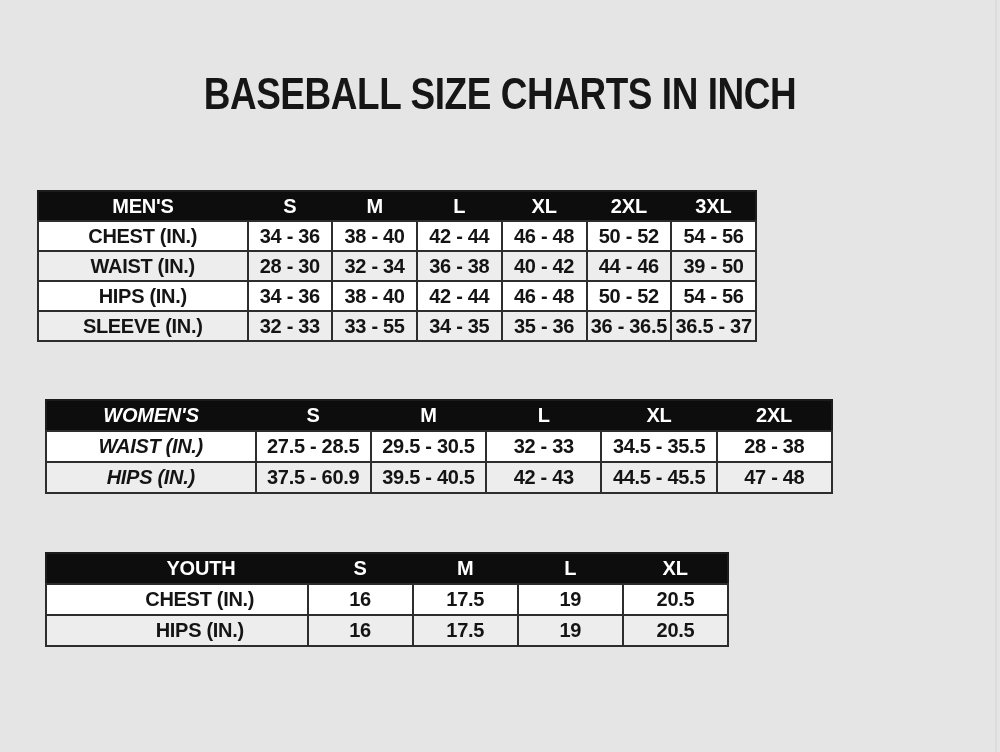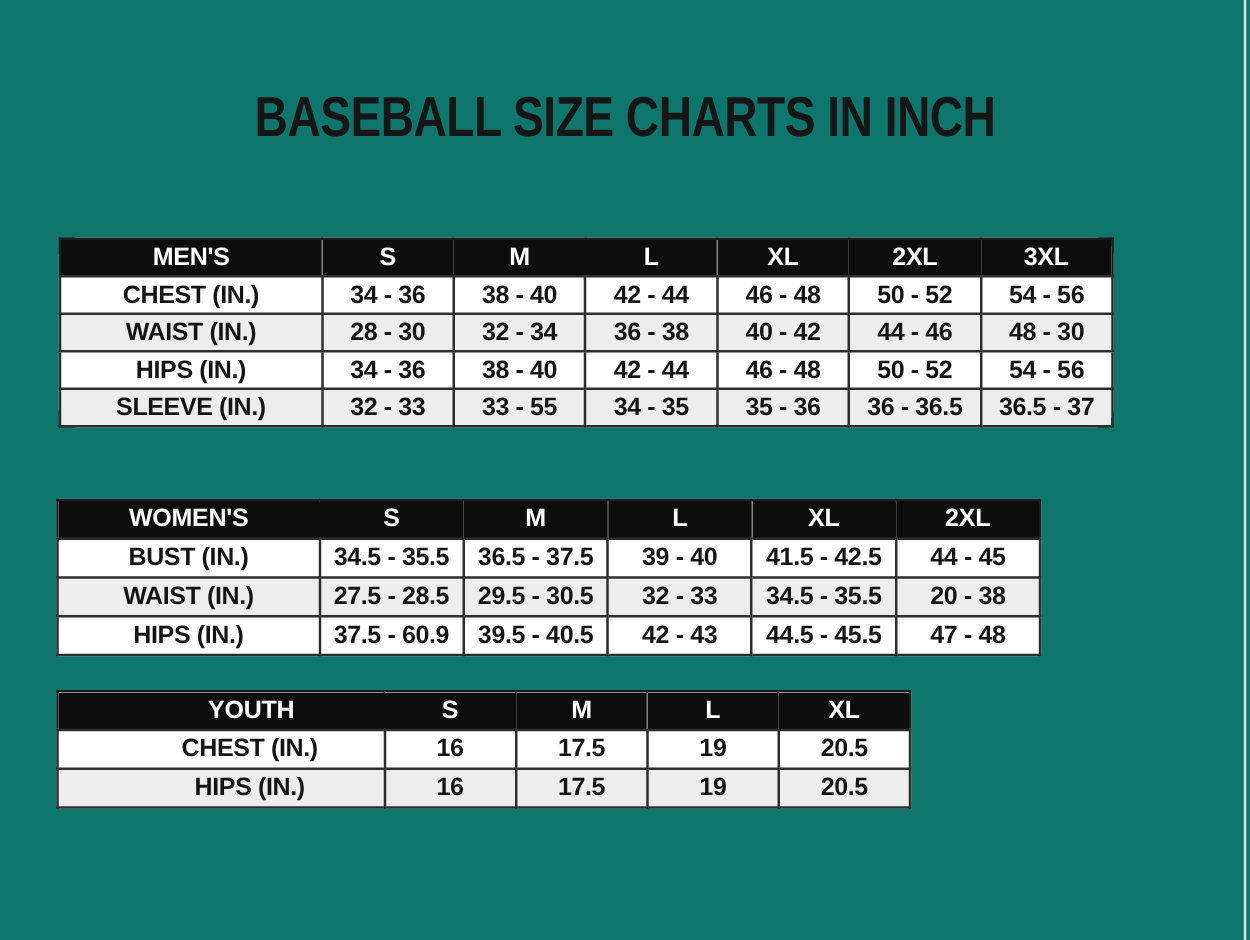--- a/index.html
+++ b/index.html
@@ -1,17 +1,17 @@
 <!DOCTYPE html>
 <html><head>
 <meta charset="utf-8">
 <style>
   html,body{margin:0;padding:0;background:#fff;}
   .canvas{
-    position:relative;width:1000px;height:752px;background:#0f766e;
+    position:relative;width:1000px;height:752px;background:#e5e5e5;
     font-family:"Liberation Sans",sans-serif;overflow:hidden;
   }
   .title{
     position:absolute;top:71px;left:0;width:1000px;margin:0;
     text-align:center;font-size:45px;line-height:46px;font-weight:bold;
     color:#161616;letter-spacing:-0.5px;
     transform:scaleX(0.82);transform-origin:50% 50%;
     white-space:nowrap;
   }
   table.sizes{
@@ -24,27 +24,27 @@
     letter-spacing:-0.2px;white-space:nowrap;overflow:hidden;
   }
   table.sizes td{
     border:2px solid #2d2d2d;padding:0 2px;text-align:center;
     font-weight:bold;font-size:20px;color:#141414;
     letter-spacing:-0.3px;white-space:nowrap;overflow:hidden;
   }
   table.sizes tbody tr:nth-child(odd){background:#ffffff;}
   table.sizes tbody tr:nth-child(even){background:#ededed;}
 
-  #mens{left:47px;top:190px;width:844px;border-radius:15px;}
+  #mens{left:37px;top:190px;width:720px;border-radius:15px;}
   #mens tr{height:30px;}
   #mens th:first-child,#mens td:first-child{width:208px;}
 
   #womens{left:45px;top:399px;width:788px;}
   #womens tr{height:31px;}
-  #womens th:first-child,#womens td:first-child{width:208px;}
+  #womens th:first-child,#womens td:first-child{width:208px;font-style:italic;}
 
   #youth{left:45px;top:552px;width:684px;}
   #youth tr{height:31px;}
   #youth th:first-child,#youth td:first-child{width:212px;padding-left:48px;}
 
   .edge-line{
     position:absolute;top:0;right:3px;width:2px;height:752px;
     background:#dcdcdc;
   }
 </style>
@@ -76,21 +76,21 @@
           <td>50 - 52</td>
           <td>54 - 56</td>
         </tr>
         <tr>
           <td>WAIST (IN.)</td>
           <td>28 - 30</td>
           <td>32 - 34</td>
           <td>36 - 38</td>
           <td>40 - 42</td>
           <td>44 - 46</td>
-          <td>48 - 30</td>
+          <td>39 - 50</td>
         </tr>
         <tr>
           <td>HIPS (IN.)</td>
           <td>34 - 36</td>
           <td>38 - 40</td>
           <td>42 - 44</td>
           <td>46 - 48</td>
           <td>50 - 52</td>
           <td>54 - 56</td>
         </tr>
@@ -112,34 +112,26 @@
           <th>WOMEN'S</th>
           <th>S</th>
           <th>M</th>
           <th>L</th>
           <th>XL</th>
           <th>2XL</th>
         </tr>
       </thead>
       <tbody>
         <tr>
-          <td>BUST (IN.)</td>
-          <td>34.5 - 35.5</td>
-          <td>36.5 - 37.5</td>
-          <td>39 - 40</td>
-          <td>41.5 - 42.5</td>
-          <td>44 - 45</td>
-        </tr>
-        <tr>
           <td>WAIST (IN.)</td>
           <td>27.5 - 28.5</td>
           <td>29.5 - 30.5</td>
           <td>32 - 33</td>
           <td>34.5 - 35.5</td>
-          <td>20 - 38</td>
+          <td>28 - 38</td>
         </tr>
         <tr>
           <td>HIPS (IN.)</td>
           <td>37.5 - 60.9</td>
           <td>39.5 - 40.5</td>
           <td>42 - 43</td>
           <td>44.5 - 45.5</td>
           <td>47 - 48</td>
         </tr>
       </tbody>

